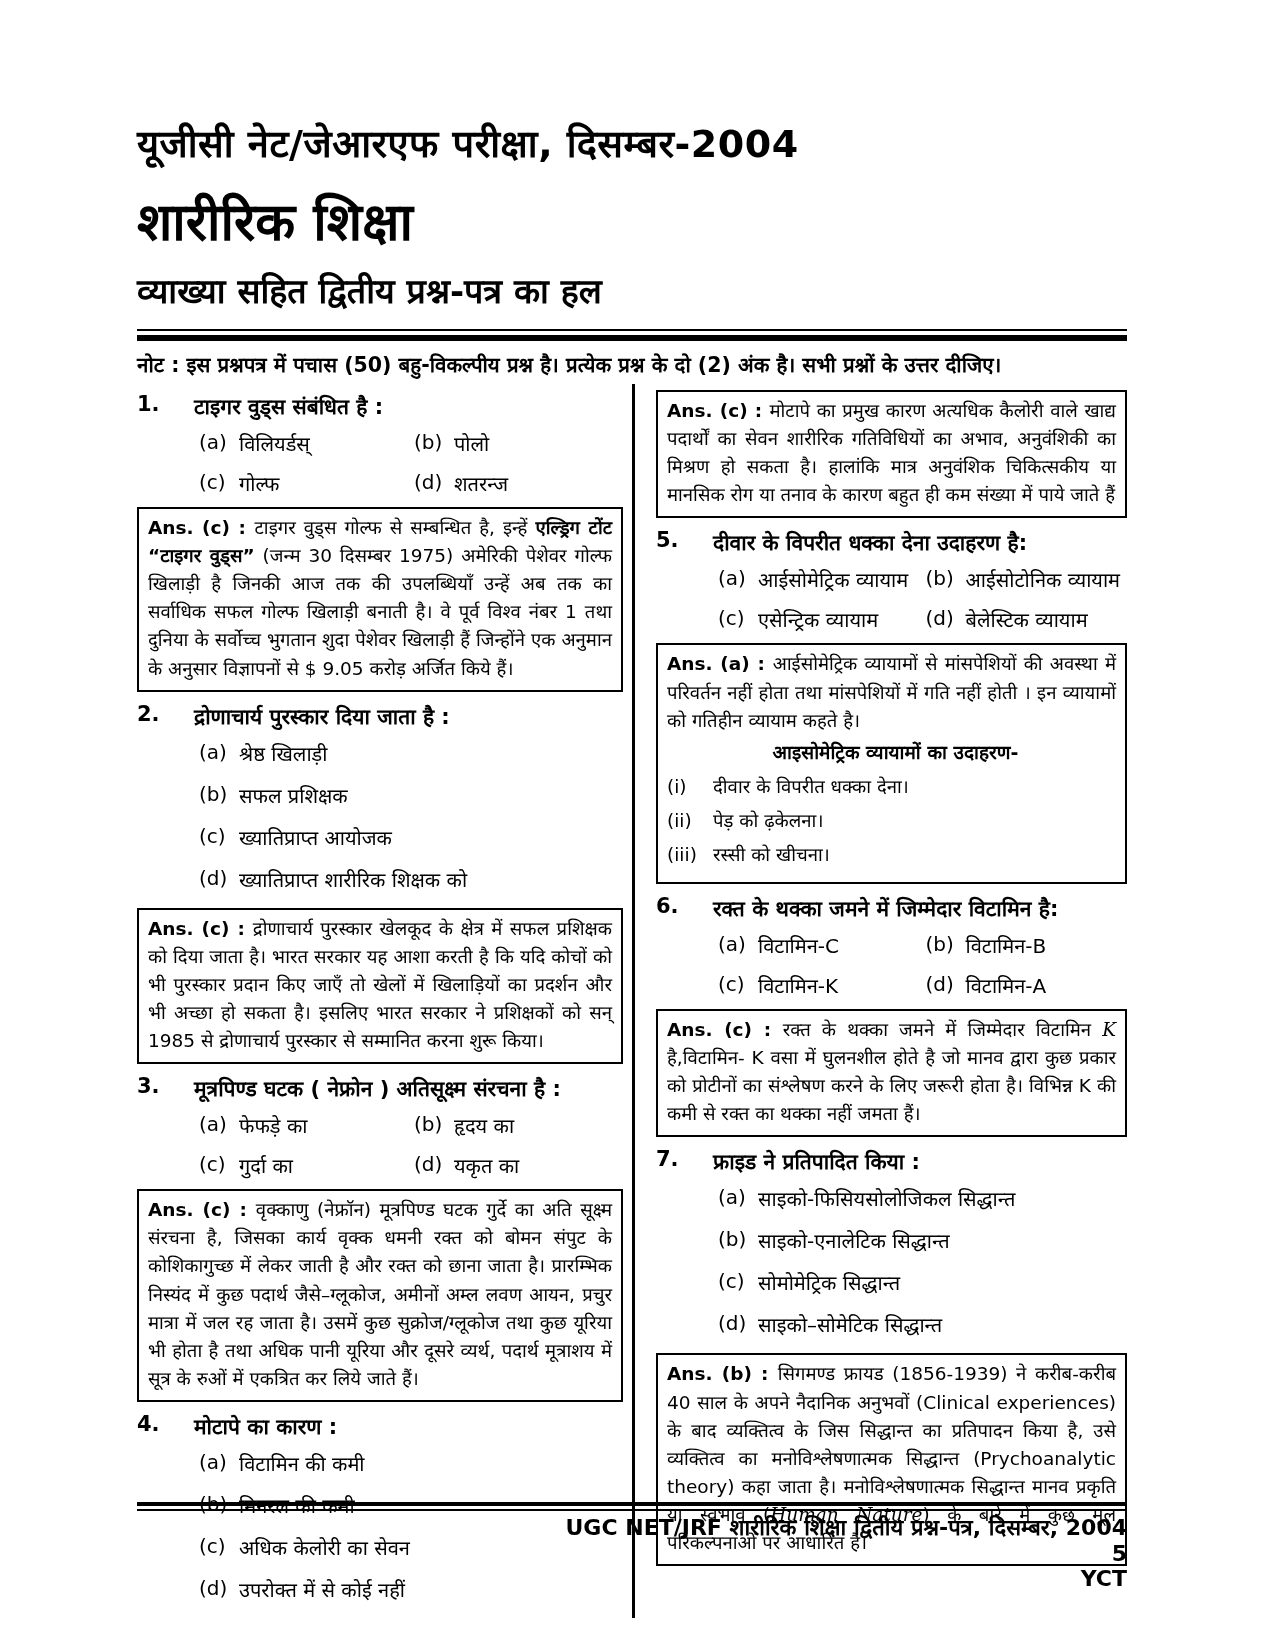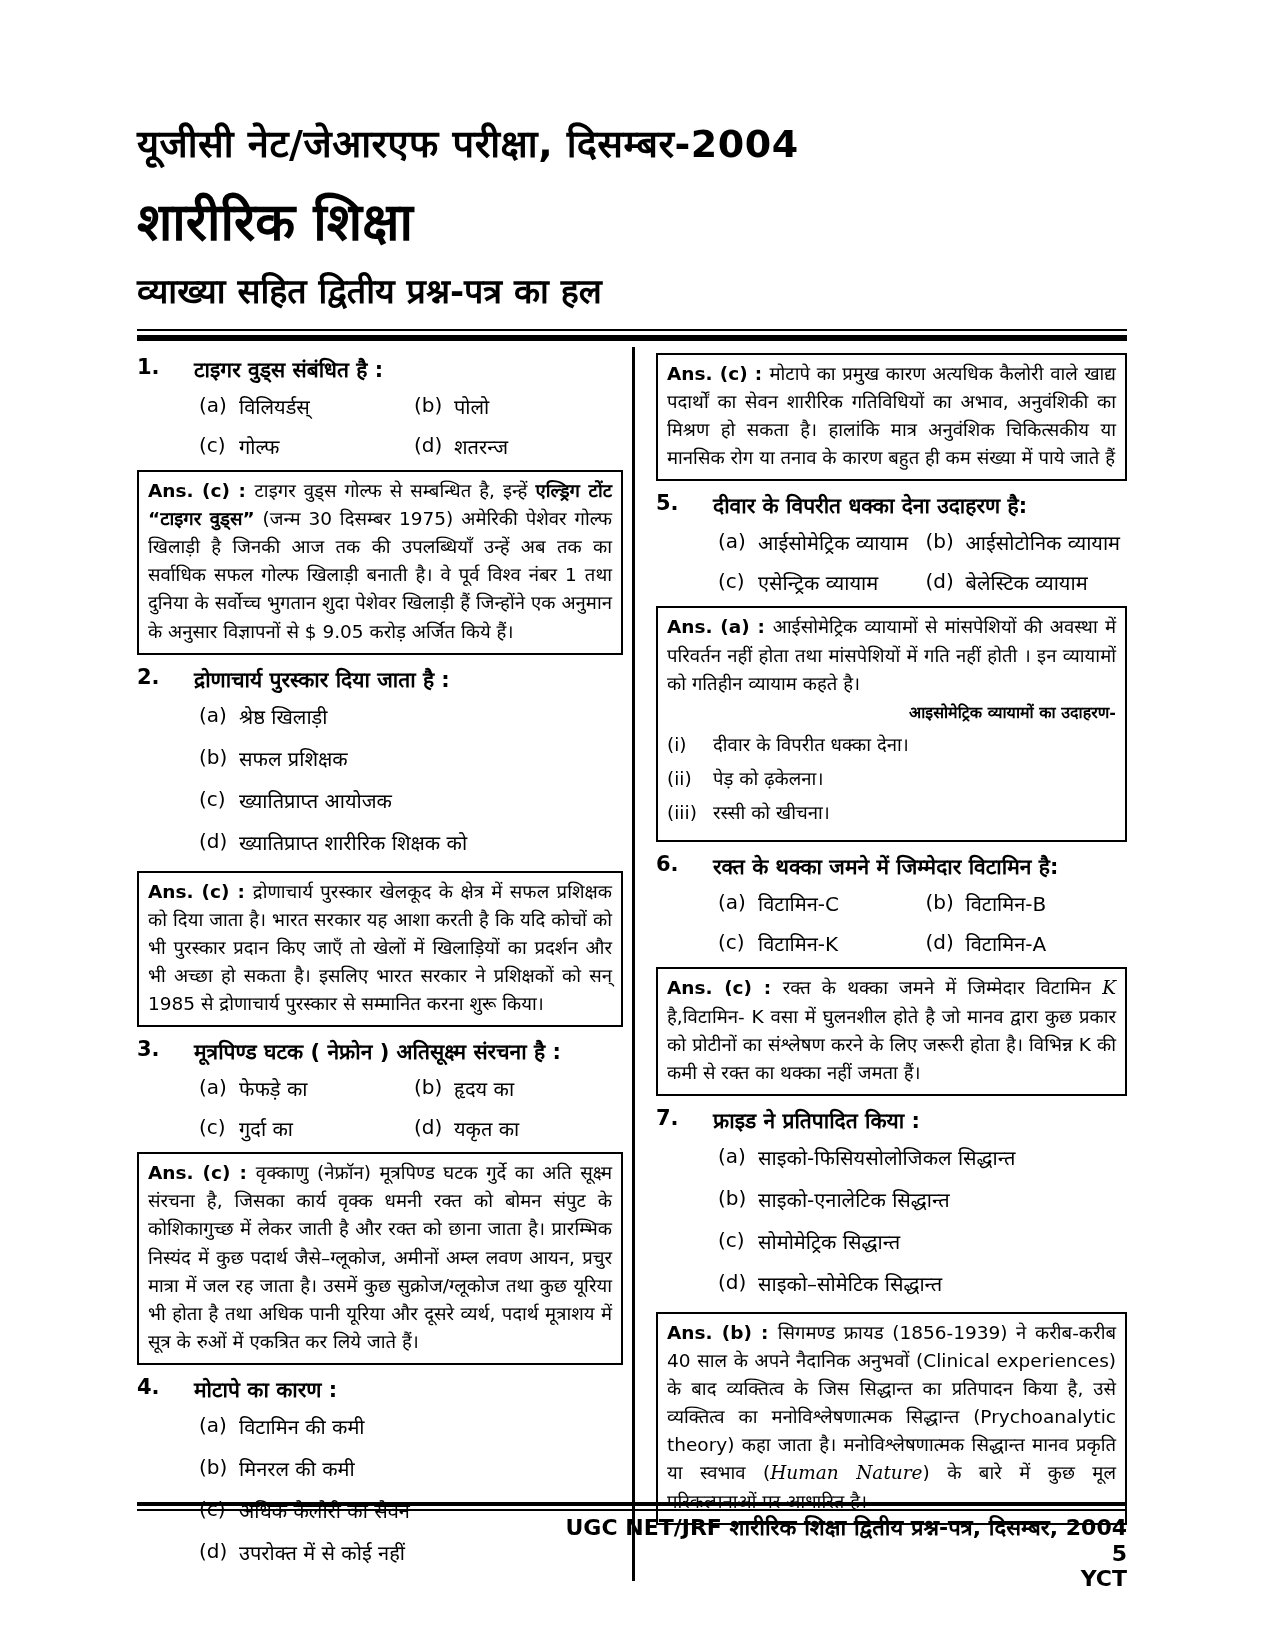--- a/index.html
+++ b/index.html
@@ -32,40 +32,41 @@
   .opt-label{min-width:40px;}
   .opt-text{flex:1;}
   
   .answer-box{
     border:2px solid #000;margin:6px 0 10px 0;padding:5px 9px 7px 9px;
     font-size:18.5px;line-height:1.52;text-align:justify;
   }
   .a-label{font-weight:700;white-space:nowrap;}
   .b{font-weight:700;}
   .i{font-style:italic;font-family:"DejaVu Serif",serif;}
-  .a-subheading{font-weight:700;font-size:16px;text-align:right;margin:3px 0 4px 8px;}
+  .a-subheading{font-weight:700;font-size:19px;text-align:center;margin:3px 0 4px 8px;}
   .a-list-item{display:flex;text-align:left;margin:6px 0;}
   .a-list-marker{min-width:46px;}
   
   .footer{position:absolute;left:137px;width:990px;top:1502px;}
   .footer-rule{height:3px;border-top:4px solid #000;border-bottom:2px solid #000;}
   .footer-row{display:flex;align-items:flex-end;font-weight:700;font-size:22px;margin-top:0;flex-direction:column;}
   .footer-page{margin-left:48px;}
   .footer-right{margin-left:auto;}
 </style>
 </head>
 <body>
 
 <div class="content">
   <div class="hdr">
     <div class="hdr-exam">यूजीसी नेट/जेआरएफ परीक्षा, दिसम्बर-2004</div>
     <div class="hdr-subject">शारीरिक शिक्षा</div>
     <div class="hdr-subtitle">व्याख्या सहित द्वितीय प्रश्न-पत्र का हल</div>
   </div>
   <div class="double-rule"></div>
+  <div class="note">नोट : इस प्रश्नपत्र में पचास (50) बहु-विकल्पीय प्रश्न है। प्रत्येक प्रश्न के दो (2) अंक है। सभी प्रश्नों के उत्तर दीजिए।</div>
   <div class="columns">
     <div class="col col-left" id="col-left">
         <div class="question">
           <div class="q-head">
             <span class="q-num">1.</span>
             <span class="q-text">टाइगर वुड्स संबंधित है :</span>
           </div>
           <div class="options two-col">
             <div class="option">
               <span class="opt-label">(a)</span>

